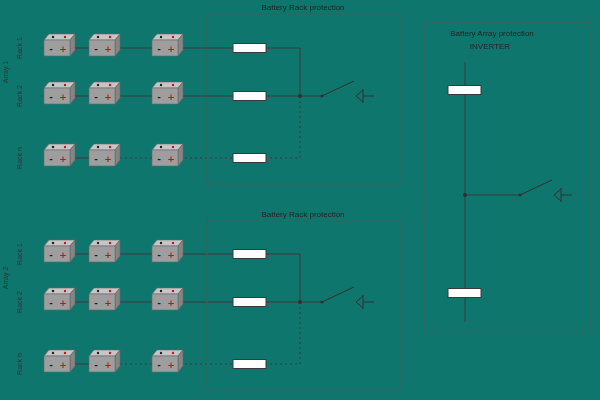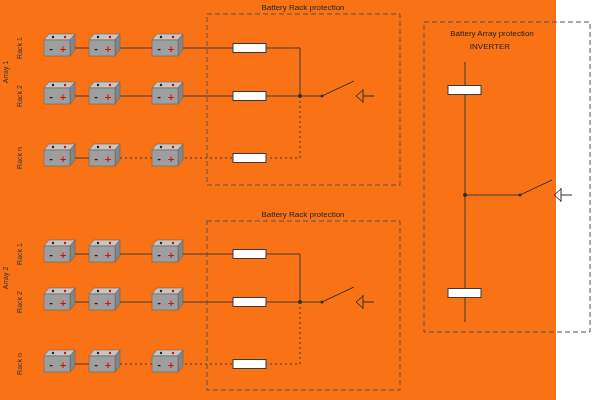--- a/index.html
+++ b/index.html
@@ -1,16 +1,16 @@
 <!DOCTYPE html>
 <html><head>
 <meta charset="utf-8">
 <style>
   html, body { margin: 0; padding: 0; background: #ffffff; }
-  .canvas { width: 556px; height: 400px; position: relative; background: #f97316; }
+  .canvas { width: 600px; height: 400px; position: relative; background: #0f766e; }
   svg { display: block; }
   .lbl   { font: 7px "Liberation Sans", sans-serif; fill: #333; }
   .title { font: 8px "Liberation Sans", sans-serif; fill: #222; }
   .wire  { stroke: #3a3a3a; stroke-width: 1; }
   .dotted { stroke-dasharray: 2 3; }
   .dashbox { fill: none; stroke: #555; stroke-width: 1; stroke-dasharray: 5 3; }
   .battTxt { font: bold 9px "DejaVu Sans", sans-serif; }
 </style>
 </head>
 <body>

